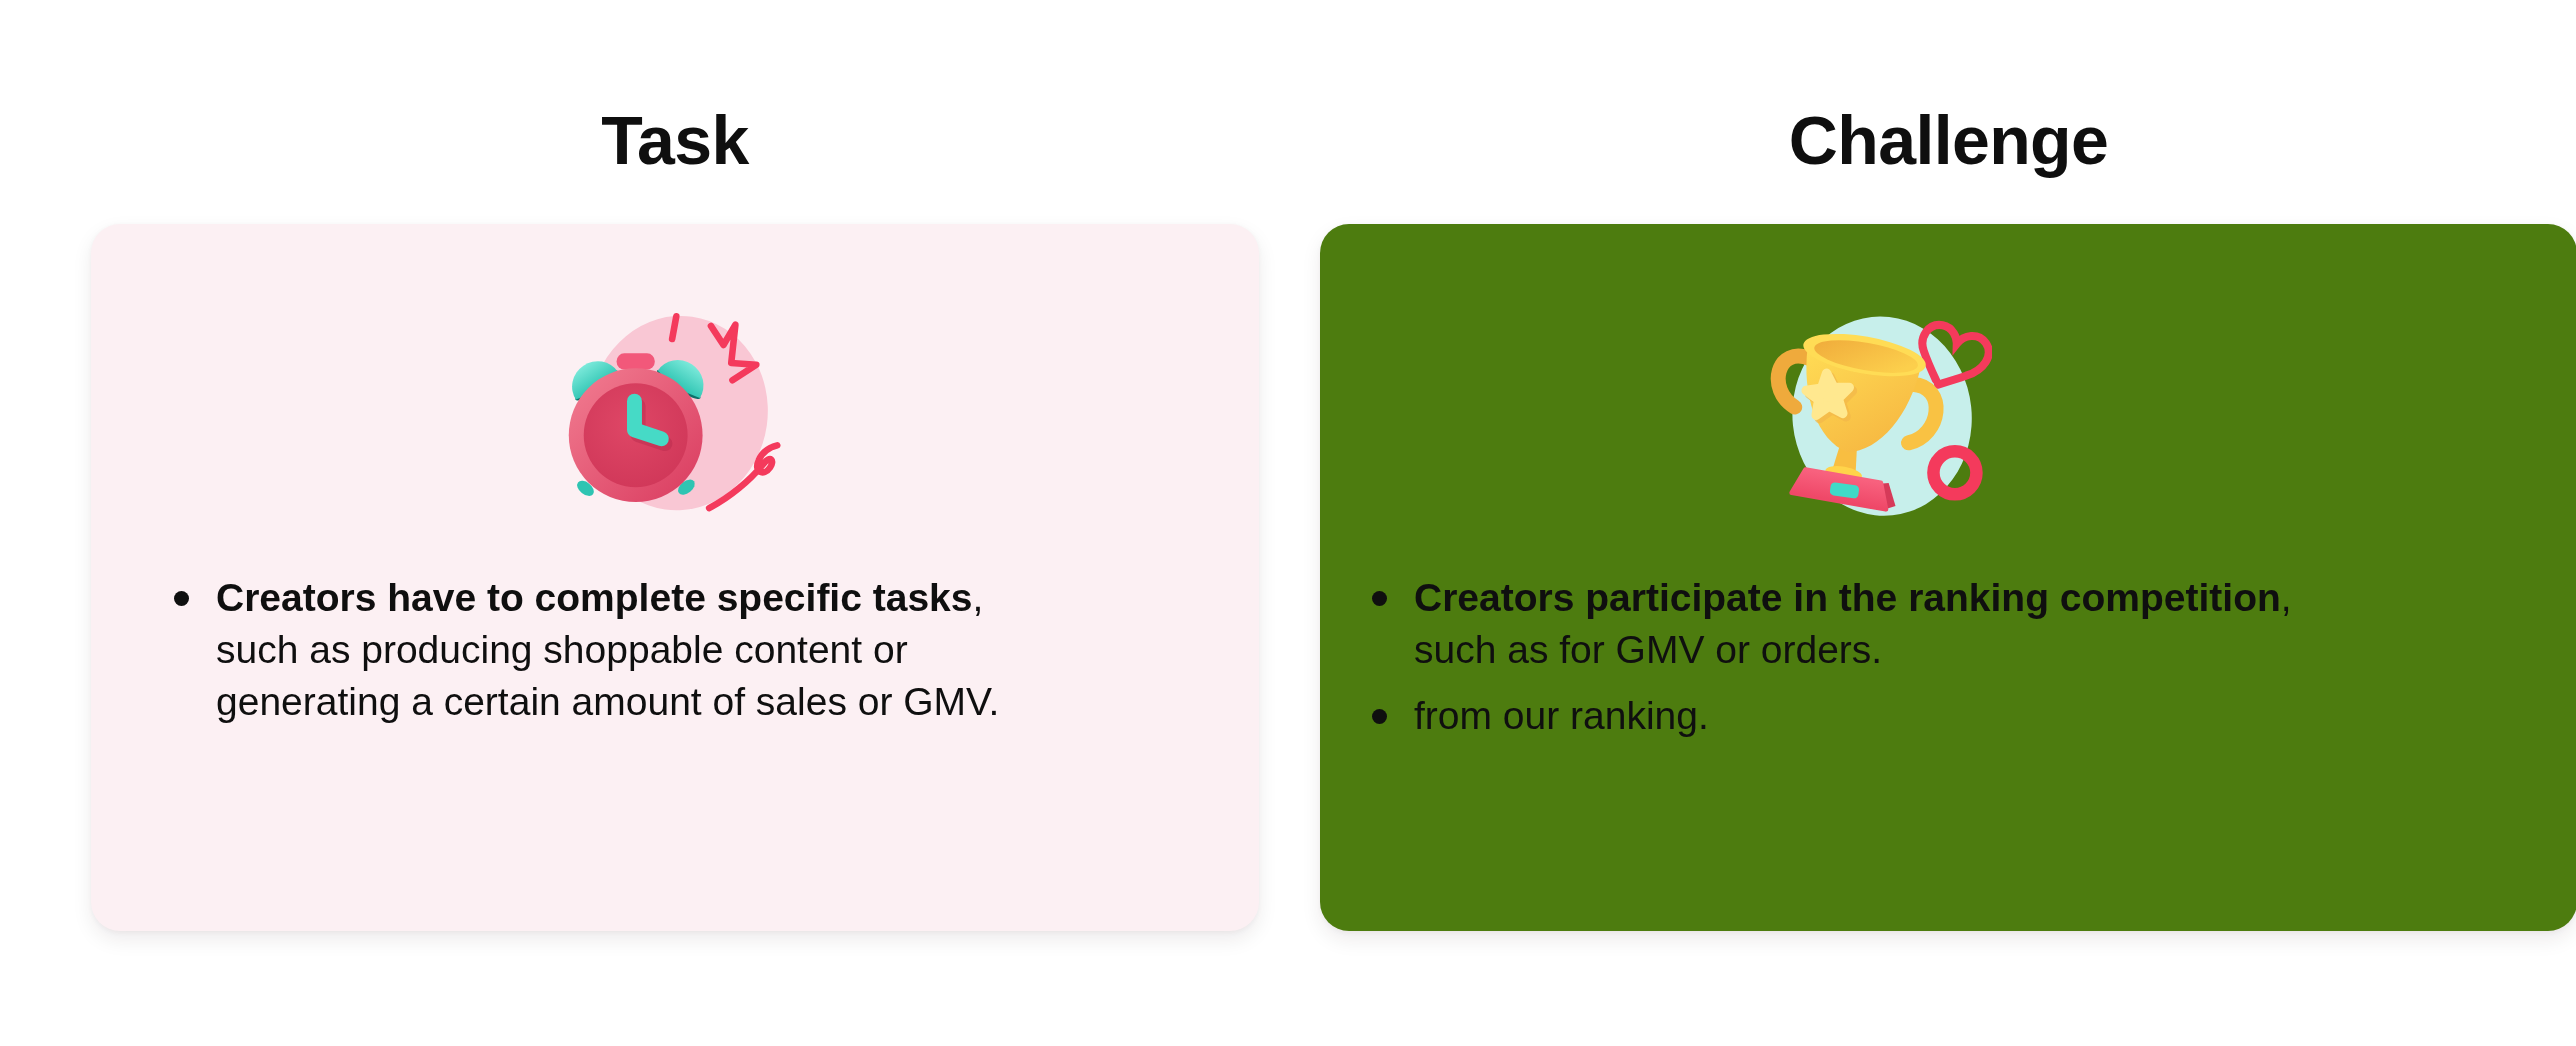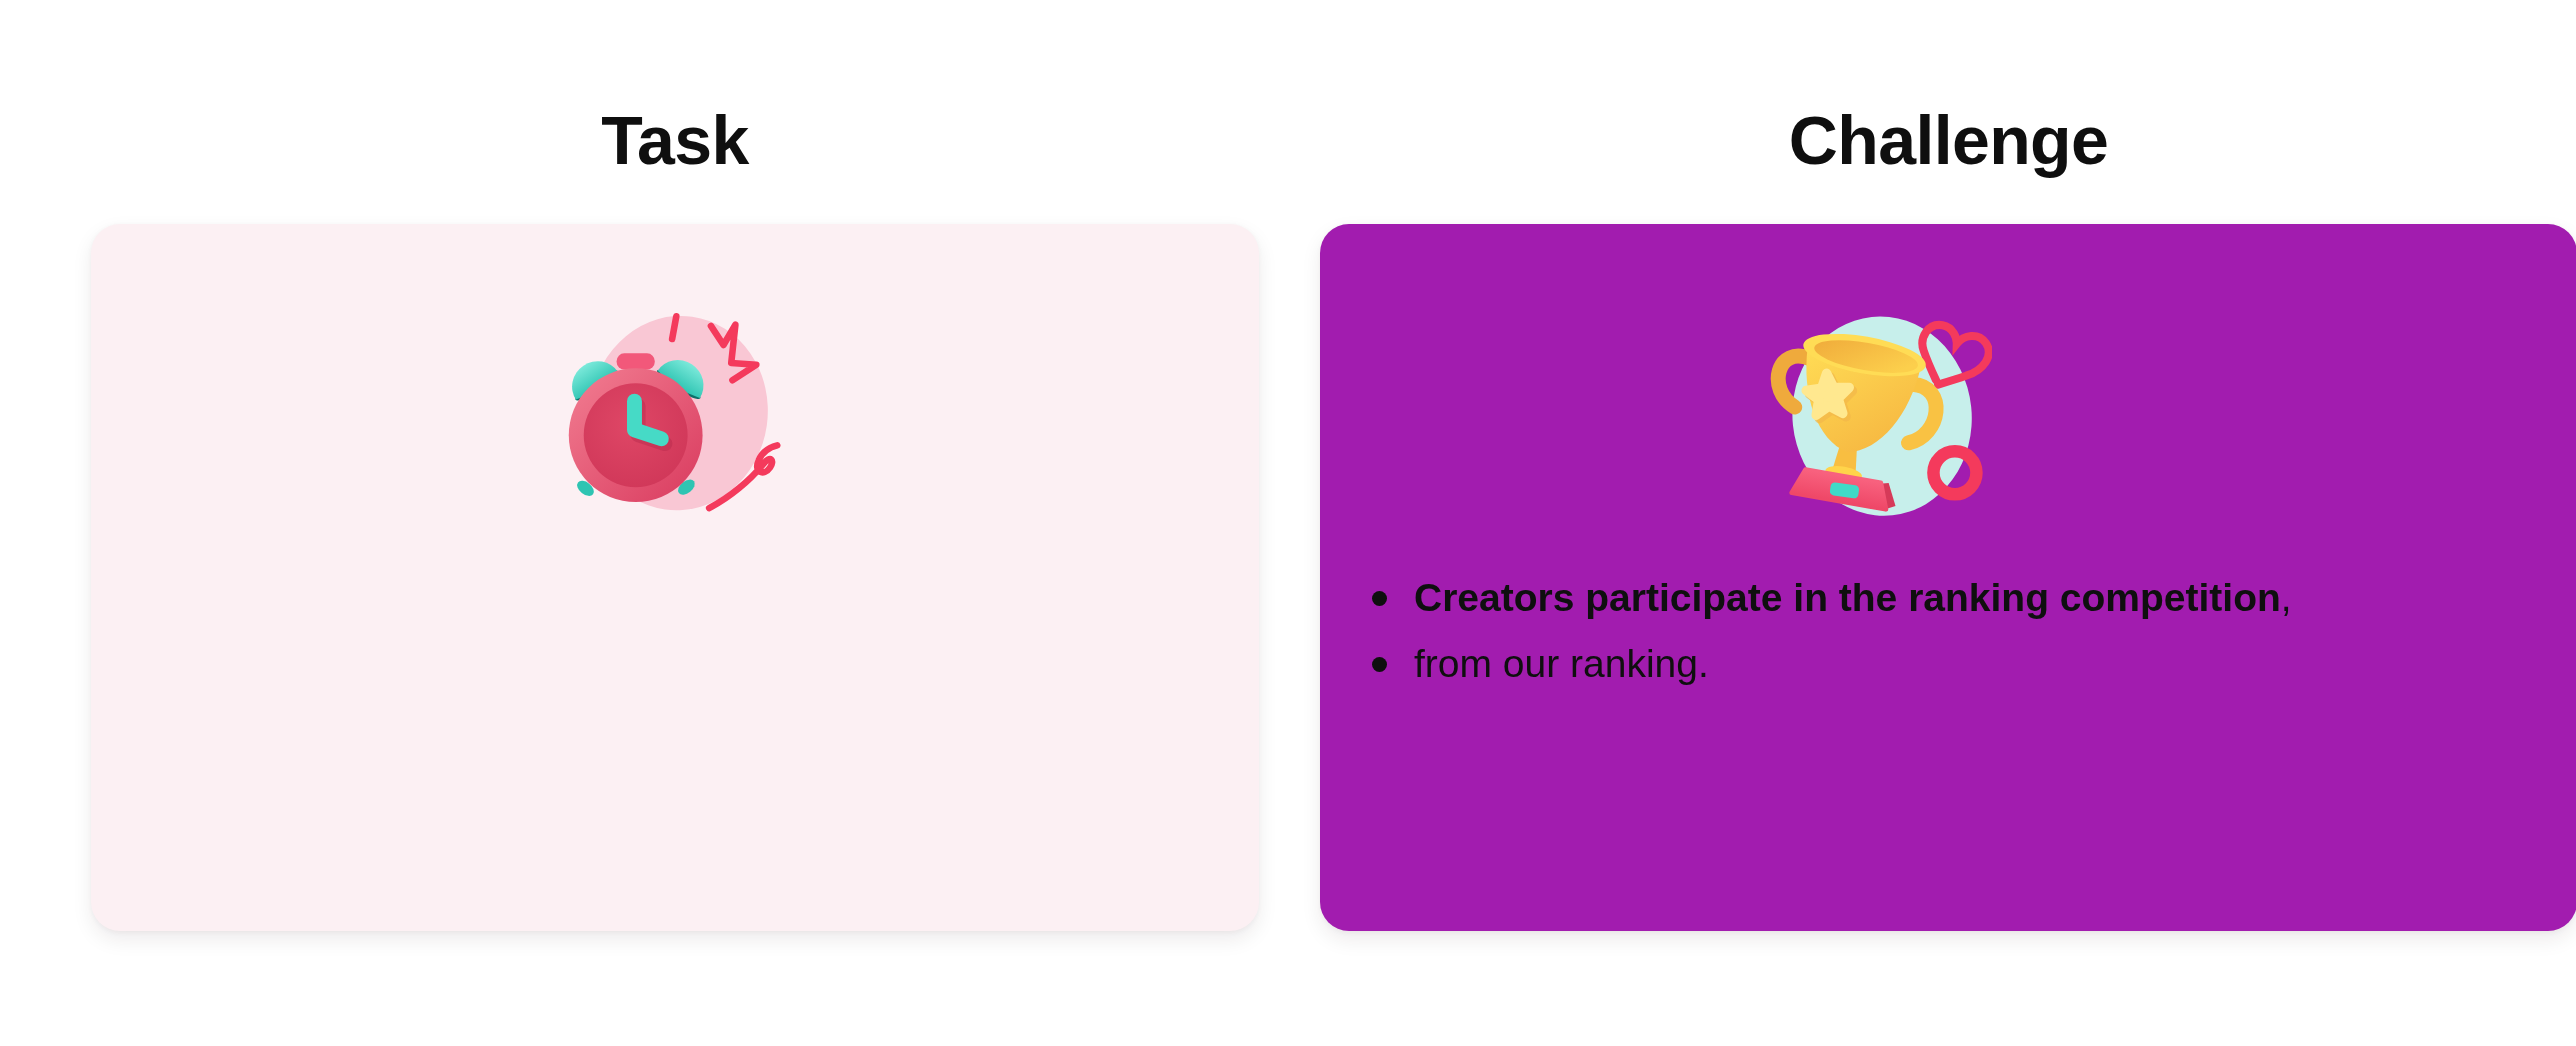--- a/index.html
+++ b/index.html
@@ -65,27 +65,32 @@
           <rect x="107" y="104" width="26" height="26" style="fill:var(--crank-red-dark,#DE4668)"></rect>
           <rect x="88" y="86" width="64" height="27" rx="13" style="fill:var(--crank-red,#F2587A)"></rect>
         </g>
         <circle cx="120" cy="223" r="112" fill="url(#ringGrad)"></circle>
         <circle cx="120" cy="223" r="87" fill="url(#faceGrad)"></circle>
         <path d="M 124 174 L 124 222 L 169 237" fill="none" stroke="#B92B4E" stroke-opacity="0.5" stroke-width="25" stroke-linecap="round" stroke-linejoin="round"></path>
         <path d="M 118 166 L 118 214 L 163 229" fill="none" style="stroke:var(--teal-bright,#46DAC6)" stroke-width="25" stroke-linecap="round" stroke-linejoin="round"></path>
       </g>
     </svg>
     <ul class="bullets">
+        <li>
+          <div class="line"><span class="b">Creators have to complete specific tasks</span><span>,</span></div>
+          <div class="line"><span>such as producing shoppable content or</span></div>
+          <div class="line"><span>generating a certain amount of sales or GMV.</span></div>
+        </li>
       </ul>
   </div>
 </section>
 
 <section class="column col-challenge">
   <h2 class="title">Challenge</h2>
-  <div class="card" style="background: #a21caf;">
+  <div class="card" style="background: #4d7c0f;">
     <svg class="illus trophy" viewBox="0 0 380 360" aria-hidden="true">
       <defs>
         <linearGradient id="cupGrad" x1="0" y1="0" x2="1" y2="1">
           <stop offset="0" style="stop-color:var(--trophy-yellow-light,#FFDC55)"></stop>
           <stop offset="1" style="stop-color:var(--trophy-yellow-deep,#F5B23E)"></stop>
         </linearGradient>
         <linearGradient id="rimInnerGrad" x1="0" y1="0" x2="1" y2="0.4">
           <stop offset="0" style="stop-color:#EFA93A"></stop>
           <stop offset="1" style="stop-color:#FCCF4C"></stop>
         </linearGradient>
@@ -114,20 +119,21 @@
         <ellipse cx="3" cy="10" rx="88" ry="23" fill="url(#rimInnerGrad)"></ellipse>
         <g transform="translate(-48,86) rotate(-14)">
           <path d="M0,-38 L10,-13.8 L36.1,-11.7 L16.2,5.3 L22.3,30.7 L0,17 L-22.3,30.7 L-16.2,5.3 L-36.1,-11.7 L-10,-13.8 Z" transform="translate(5,6)" fill="#F3B84A" stroke="#F3B84A" stroke-width="16" stroke-linejoin="round" opacity="0.7"></path>
           <path d="M0,-38 L10,-13.8 L36.1,-11.7 L16.2,5.3 L22.3,30.7 L0,17 L-22.3,30.7 L-16.2,5.3 L-36.1,-11.7 L-10,-13.8 Z" style="fill:var(--trophy-star,#FFE88F);stroke:var(--trophy-star,#FFE88F)" stroke-width="16" stroke-linejoin="round"></path>
         </g>
       </g>
     </svg>
     <ul class="bullets">
         <li>
           <div class="line"><span class="b">Creators participate in the ranking competition</span><span>,</span></div>
+          <div class="line"><span>such as for GMV or orders.</span></div>
         </li>
         <li>
           <div class="line"><span>from our ranking.</span></div>
         </li>
       </ul>
   </div>
 </section>
 
 
 </body></html>

